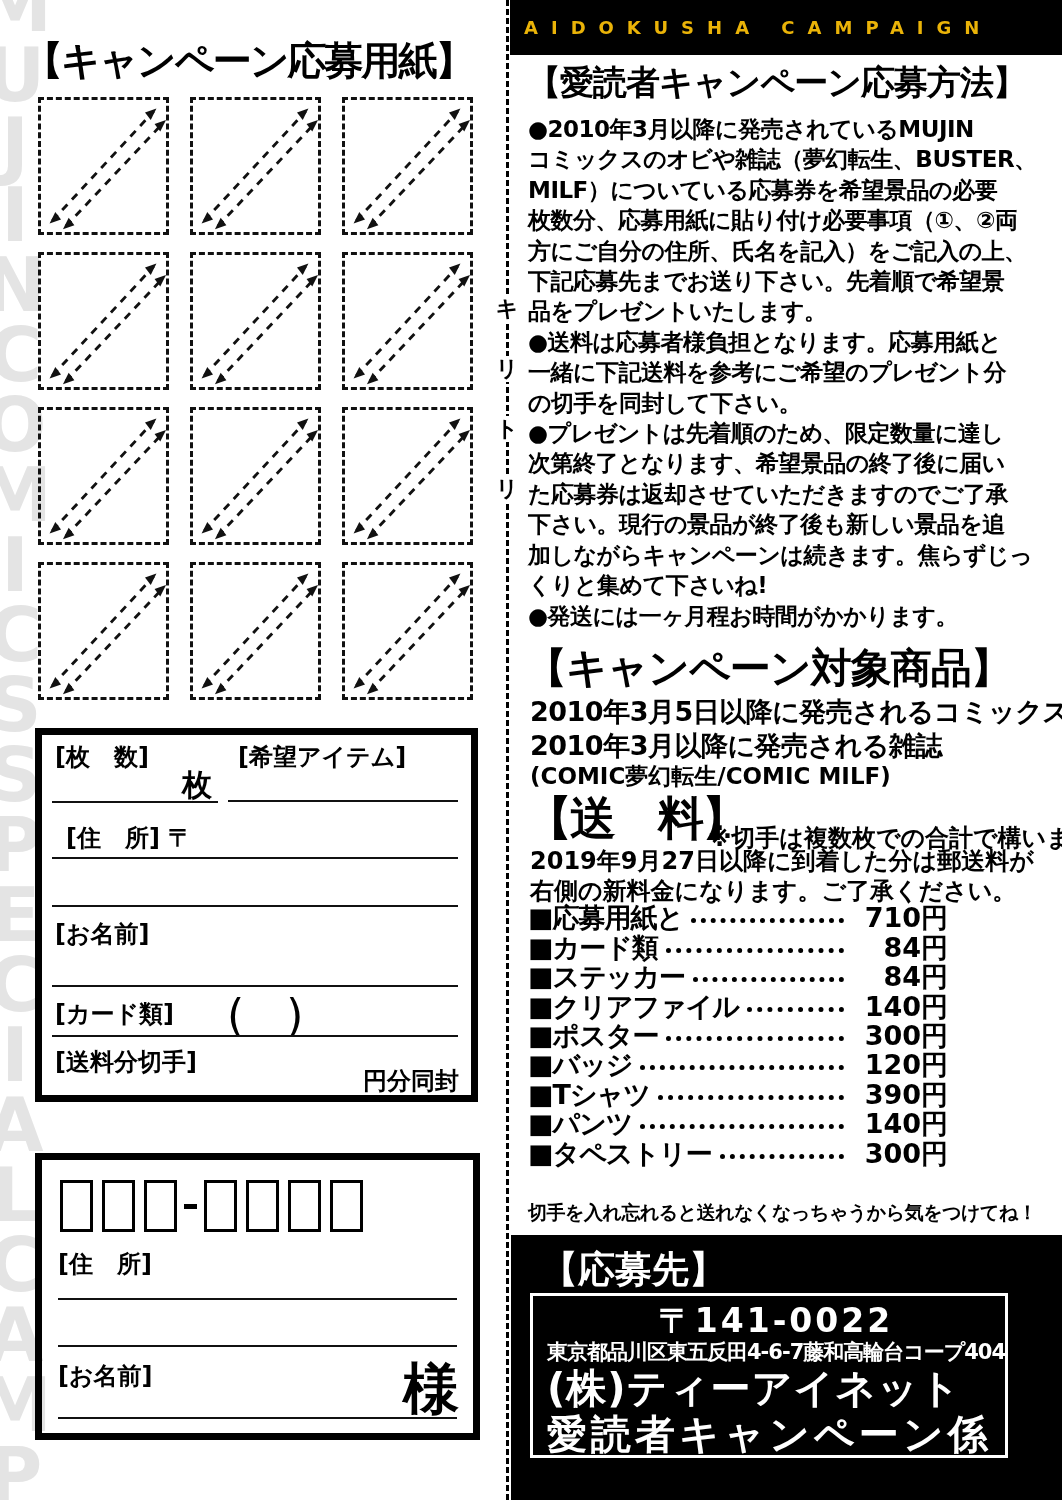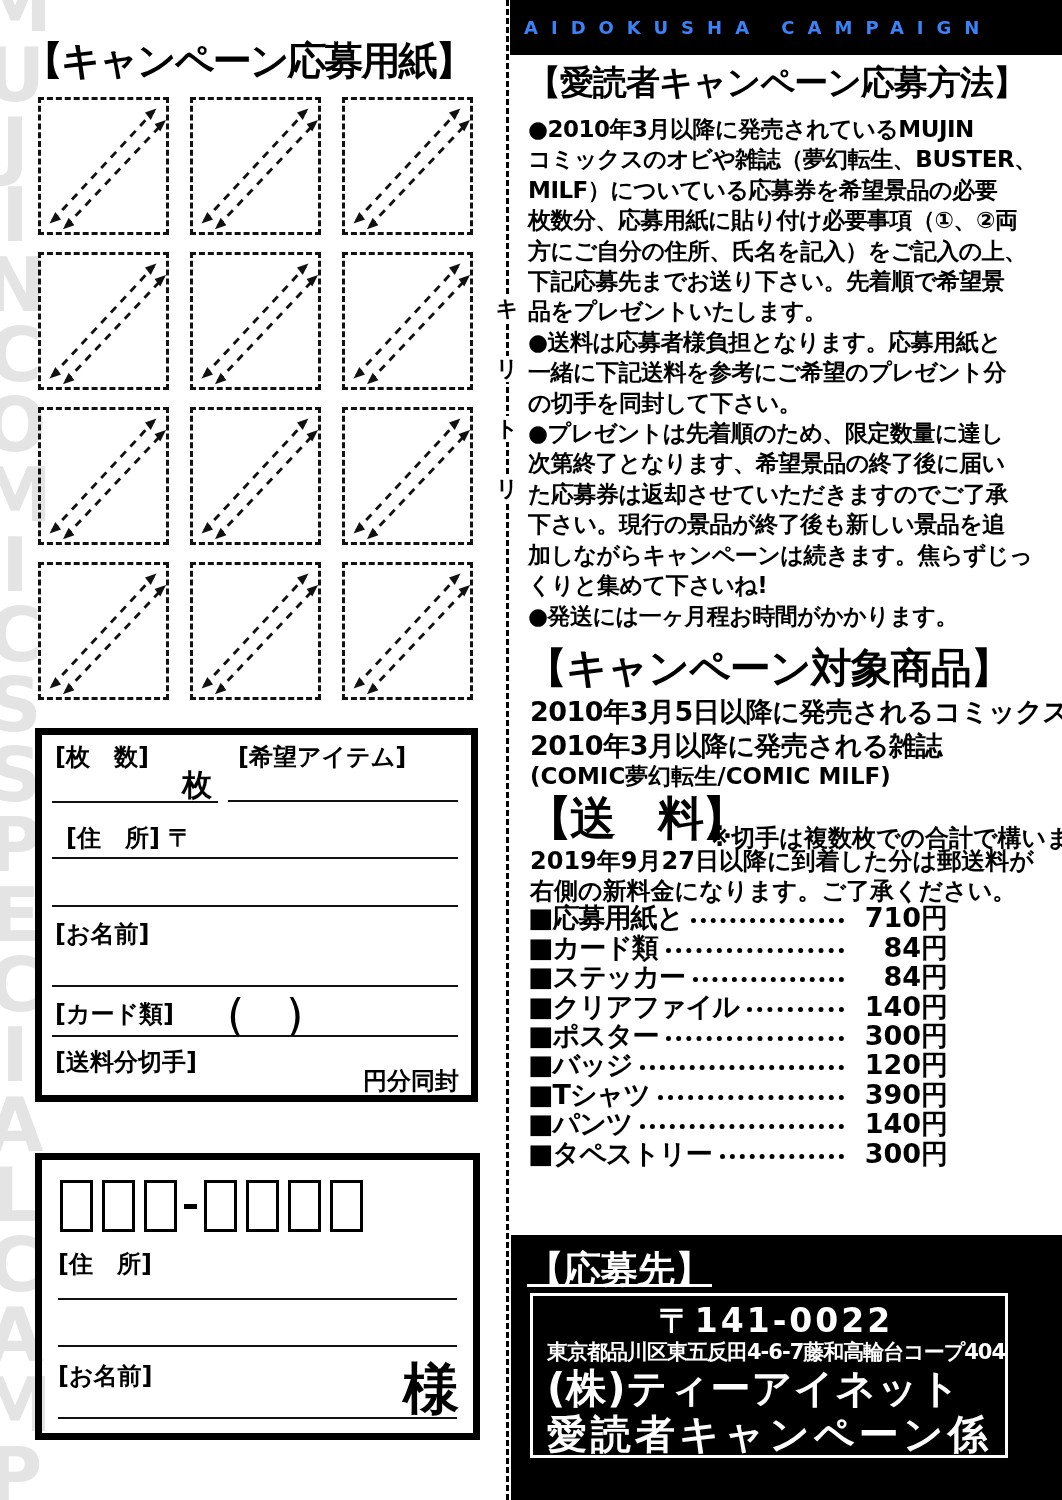--- a/index.html
+++ b/index.html
@@ -36,39 +36,39 @@
   .postal-row { position:absolute; left:18px; top:20px; display:flex; align-items:center; gap:9px; }
   .pbox { width:33px; height:52px; border:3px solid #000; box-sizing:border-box; background:#fff; }
   .pdash { width:13px; height:5px; background:#000; margin:0 -2px; }
   .honorific { position:absolute; right:14px; top:192px; font-size:56px; font-weight:600; }
   
   .cutline { position:absolute; left:506px; top:0; height:1500px; width:0; border-left:3px dashed #000; z-index:1; }
   .cutchar { position:absolute; left:493px; width:28px; text-align:center; background:#fff;
              font-size:22px; font-weight:700; z-index:2; line-height:26px; }
   
   .rc-header { position:absolute; left:510px; top:0; width:552px; height:55px; background:#000; z-index:1; display:flex; align-items:center; }
-  .rc-header span { color:#3b82f6; font-size:18px; font-weight:700; letter-spacing:13px; padding-left:14px; white-space:nowrap; }
+  .rc-header span { color:#eab308; font-size:18px; font-weight:700; letter-spacing:13px; padding-left:14px; white-space:nowrap; }
   .rc-method-title { position:absolute; left:527px; top:60px; font-size:34px; font-weight:700; white-space:nowrap; letter-spacing:-1px; z-index:1; }
   .rc-paragraphs { position:absolute; left:528px; top:114px; width:530px; z-index:1;
                    font-size:23px; font-weight:700; line-height:30.4px; letter-spacing:-0.5px; white-space:pre-line; }
   .rc-target-title { position:absolute; left:526px; top:641px; font-size:41px; font-weight:700; letter-spacing:-1px; white-space:nowrap; z-index:1; }
   .rc-target-l1 { position:absolute; left:530px; top:694px; font-size:27px; font-weight:700; letter-spacing:-0.5px; white-space:nowrap; z-index:1; }
   .rc-target-l2 { position:absolute; left:530px; top:728px; font-size:27px; font-weight:700; letter-spacing:-0.5px; white-space:nowrap; z-index:1; }
   .rc-target-l3 { position:absolute; left:530px; top:761px; font-size:23px; font-weight:700; white-space:nowrap; z-index:1; }
   .rc-ship-title { position:absolute; left:526px; top:788px; font-size:46px; font-weight:700; letter-spacing:-2px; white-space:nowrap; z-index:1; }
   .rc-ship-note { position:absolute; left:708px; top:822px; font-size:24px; font-weight:700; white-space:nowrap; z-index:1; }
   .rc-notice { position:absolute; left:530px; top:846px; font-size:24px; font-weight:700; line-height:30px; white-space:pre-line; z-index:1; }
   .rc-pricelist { position:absolute; left:528px; top:903px; width:420px; z-index:1; }
   .price-row { display:flex; align-items:flex-end; height:29.4px; }
   .price-name { font-size:27px; font-weight:700; letter-spacing:-1px; white-space:nowrap; line-height:29px; }
   .price-leader { flex:1; border-bottom:5px dotted #000; margin:0 8px 9px 8px; min-width:20px; }
   .price-value { font-size:27px; font-weight:700; min-width:96px; text-align:right; white-space:nowrap; line-height:29px; }
   .rc-caution { position:absolute; left:528px; top:1200px; font-size:19px; font-weight:700; letter-spacing:-0.5px; white-space:nowrap; z-index:1; }
   .rc-dest { position:absolute; left:511px; top:1235px; width:551px; height:265px; background:#000; color:#fff; z-index:1; }
-  .rc-dest-title { position:absolute; left:16px; top:10px; font-size:37px; font-weight:700;text-decoration:underline; }
+  .rc-dest-title { position:absolute; left:30px; top:10px; font-size:37px; font-weight:700; }
   .rc-dest-box { position:absolute; left:19px; top:58px; width:478px; height:165px; border:3px solid #fff; box-sizing:border-box; padding:8px 0 0 14px; }
   .dest-postal { font-size:33px; font-weight:700; letter-spacing:3px; line-height:34px;text-align:center; }
   .dest-address { font-size:21px; font-weight:700; letter-spacing:-1px; line-height:28px; white-space:nowrap; }
   .dest-company { font-size:40px; font-weight:700; letter-spacing:1px; line-height:45px; white-space:nowrap; }
   .dest-department { font-size:40px; font-weight:700; letter-spacing:4px; line-height:46px; white-space:nowrap; }
 </style>
 </head>
 <body>
 
 <div class="page">
@@ -318,20 +318,21 @@
       <span class="price-leader"></span>
       <span class="price-value">140円</span>
     </div>
     <div class="price-row">
       <span class="price-name">■タペストリー</span>
       <span class="price-leader"></span>
       <span class="price-value">300円</span>
     </div>
   </div>
 
+  <div class="rc-caution">切手を入れ忘れると送れなくなっちゃうから気をつけてね！</div>
 
   <div class="rc-dest">
     <div class="rc-dest-title">【応募先】</div>
     <div class="rc-dest-box">
       <div class="dest-postal">〒141-0022</div>
       <div class="dest-address">東京都品川区東五反田4-6-7藤和高輪台コープ404</div>
       <div class="dest-company">(株)ティーアイネット</div>
       <div class="dest-department">愛読者キャンペーン係</div>
     </div>
   </div>

